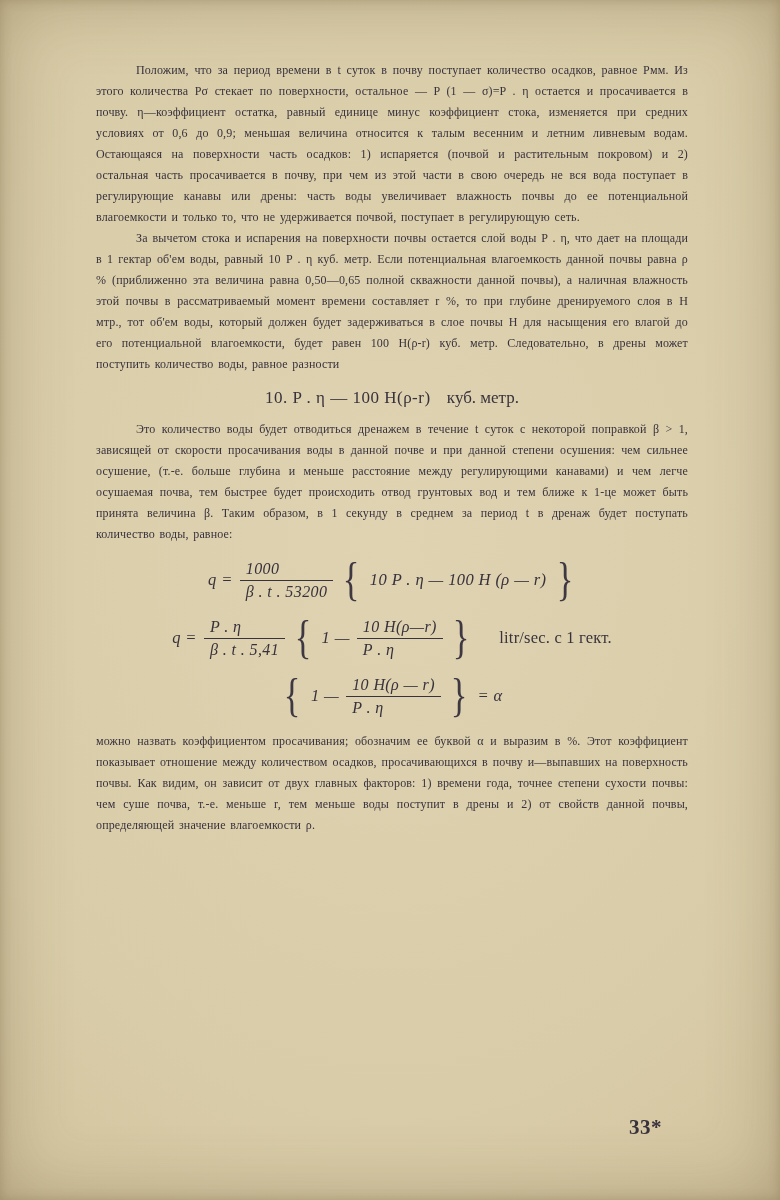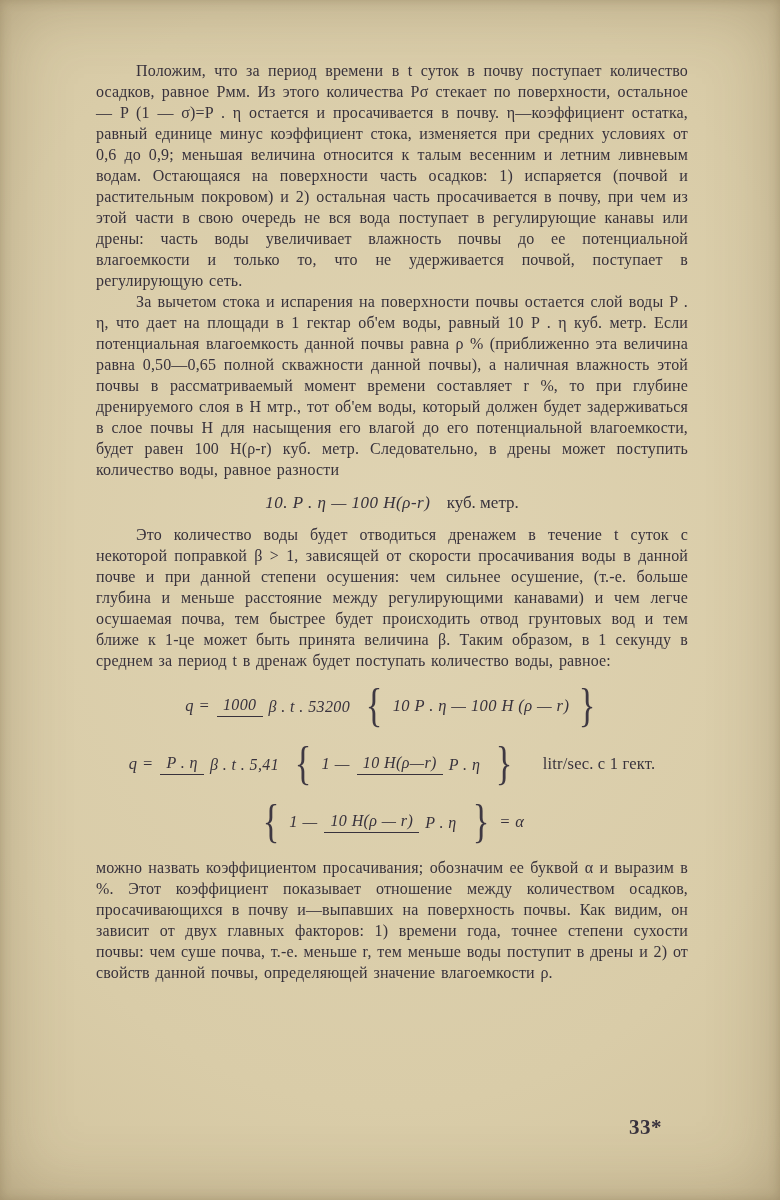--- a/index.html
+++ b/index.html
@@ -22,48 +22,48 @@
     left:96px; top:60px;
     width:592px;
   }
   .pagenum {
     text-align:center;
     font-size:17px;
     letter-spacing:2px;
     margin-bottom:26px;
   }
   p.body-par {
-    font-size:16px;
+    font-size:12px;
     line-height:21px;
     text-align:justify;
     text-indent:40px;
     letter-spacing:0.15px;
     word-spacing:1.5px;
   }
   p.noindent { text-indent:0; }
   .formula-inline {
     text-align:center;
     font-size:17px;
     margin:13px 0 11px;
   }
-  .formula-inline .var-part { font-style:italic; letter-spacing:0.5px; }
+  .formula-inline .var-part { letter-spacing:0.5px; }
   .formula-inline .unit-part { font-style:normal; margin-left:12px; }
   .formula {
     display:flex;
     justify-content:center;
     align-items:center;
     gap:7px;
     font-size:16.5px;
     font-style:italic;
     margin:12px 0;
     letter-spacing:0.4px;
   }
   .frac {
     display:inline-flex;
-    flex-direction:row;
+    flex-direction:column;
     text-align:left;
     vertical-align:middle;
     font-size:16px;
     font-family:Liberation Serif, serif;
   }
   .frac .num { border-bottom:1.4px solid #38323c; padding:0 6px 2px; }
   .frac .den { padding:2px 6px 0; }
   .brace {
     font-size:46px;
     font-style:normal;

